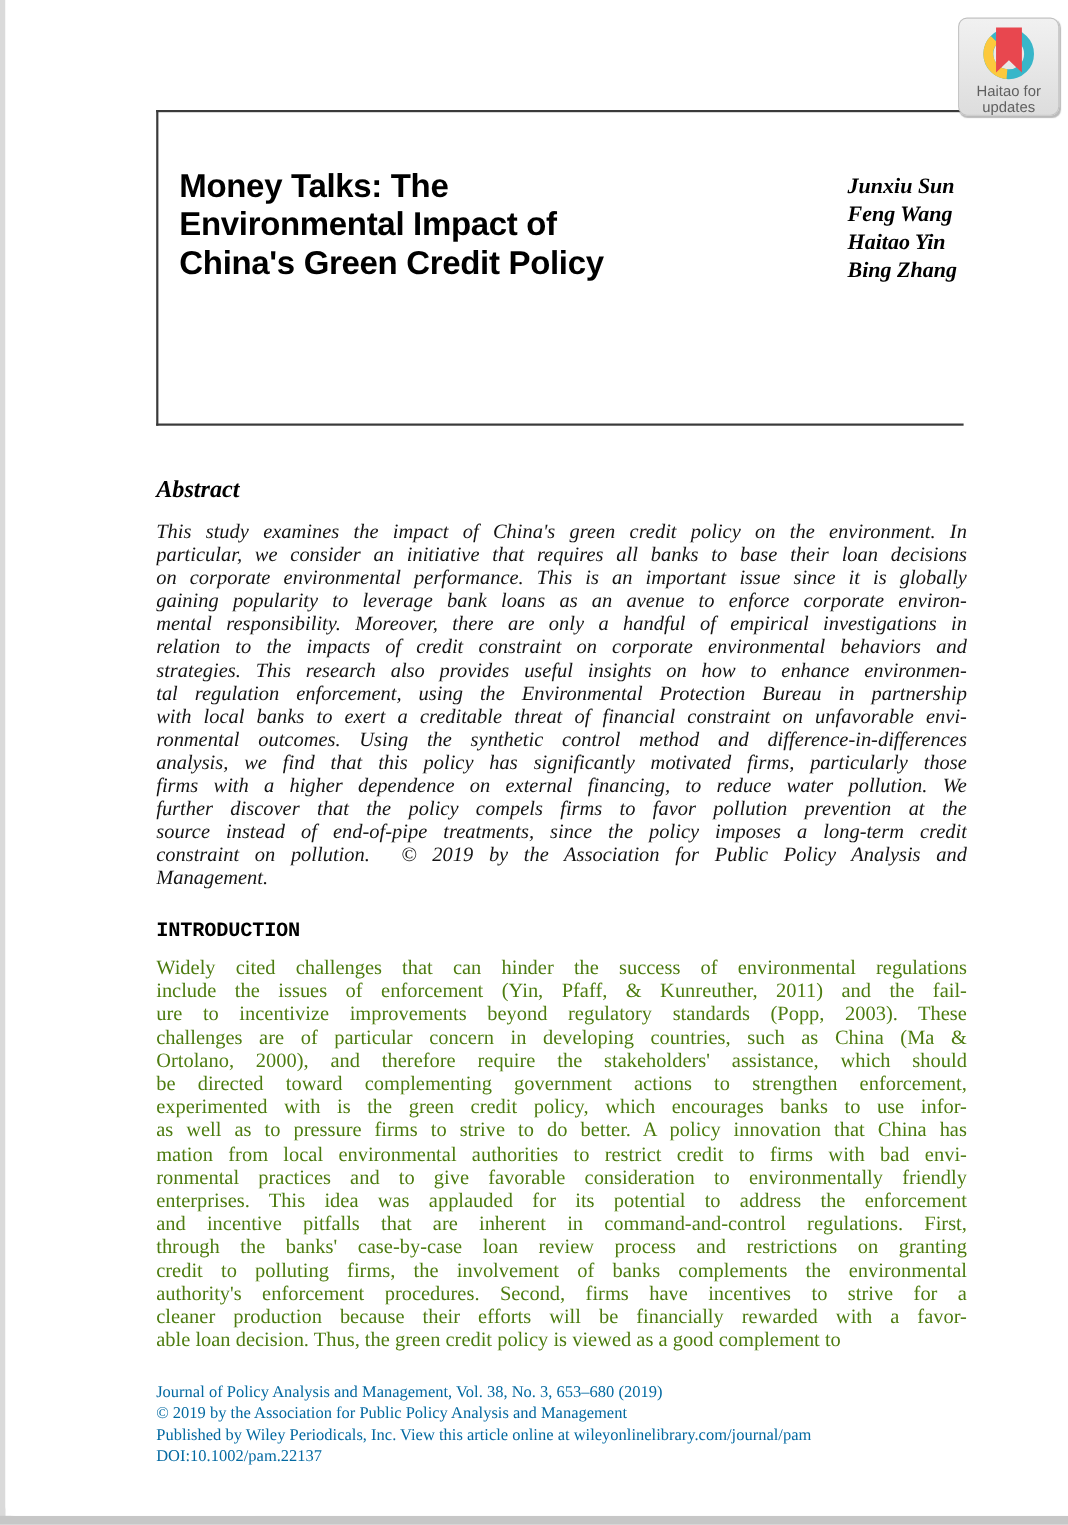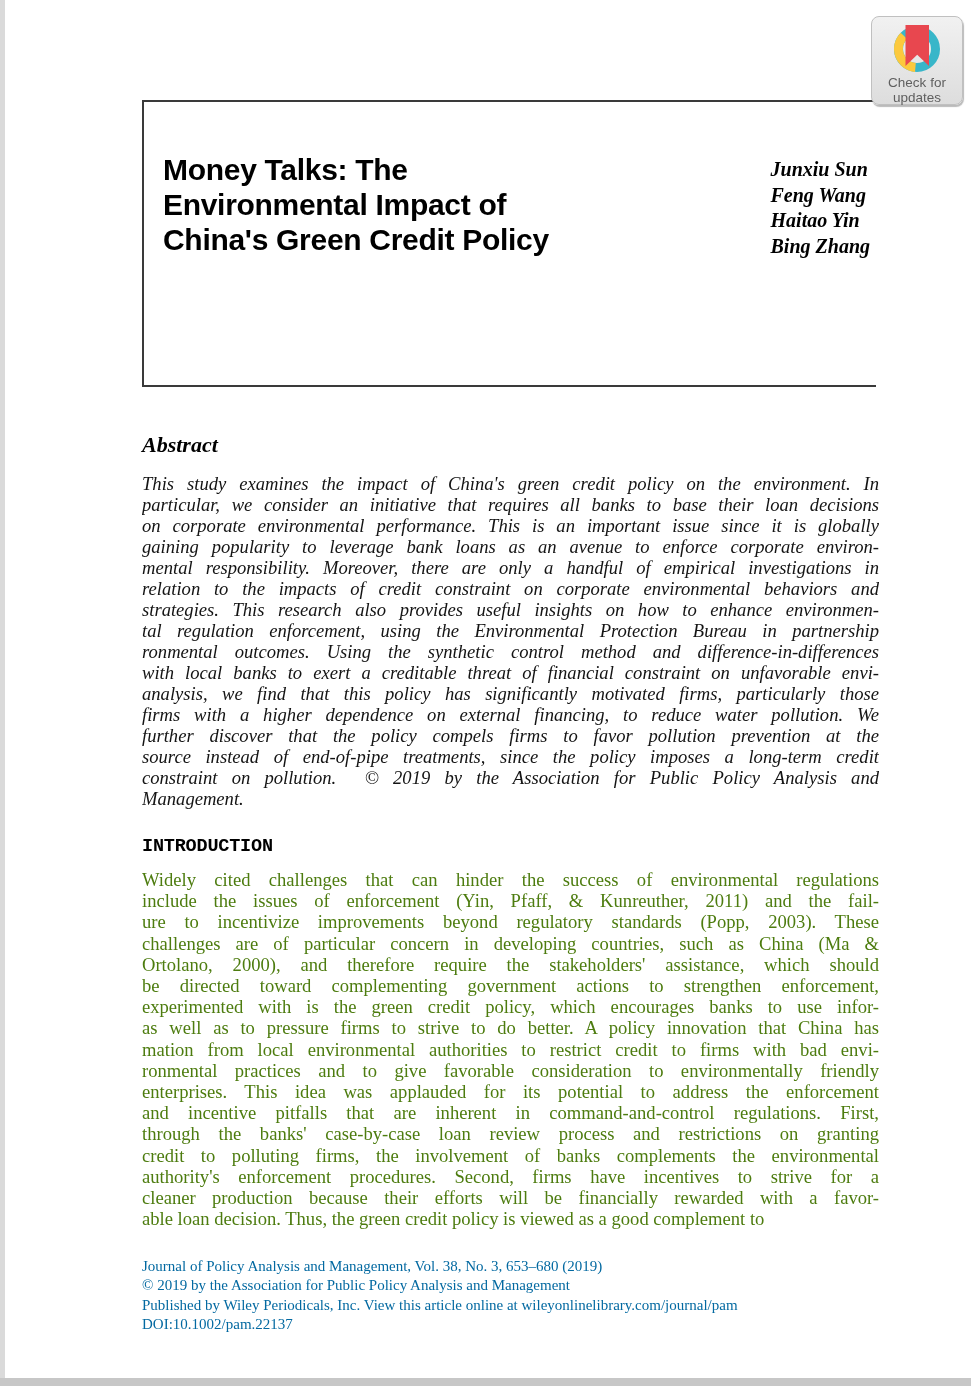--- a/index.html
+++ b/index.html
@@ -95,37 +95,37 @@
       <div class="tline">Haitao Yin</div>
       <div class="tline tline-last">Bing Zhang</div>
     </div>
 
   <div class="badge">
     <svg width="90" height="58" viewBox="0 0 90 58">
       <circle cx="45" cy="32" r="18.5" fill="none" stroke-width="9" stroke="#38b6c9"></circle>
       <path d="M31.9 18.9 A18.5 18.5 0 0 0 43.4 50.4" fill="none" stroke-width="9" stroke="#fcc93d"></path>
       <path d="M33.5 8 H 57 V 49 L 45.2 37.8 L 33.5 49 Z" fill="#e8474f"></path>
     </svg>
-    <div class="badge-text">Check for</div>
+    <div class="badge-text">Haitao for</div>
     <div class="badge-text">updates</div>
   </div>
 
   <div class="abstract-heading">Abstract</div>
 
   <div class="abstract-body just">
       <div class="tline">This study examines the impact of China's green credit policy on the environment. In</div>
       <div class="tline">particular, we consider an initiative that requires all banks to base their loan decisions</div>
       <div class="tline">on corporate environmental performance. This is an important issue since it is globally</div>
       <div class="tline">gaining popularity to leverage bank loans as an avenue to enforce corporate environ-</div>
       <div class="tline">mental responsibility. Moreover, there are only a handful of empirical investigations in</div>
       <div class="tline">relation to the impacts of credit constraint on corporate environmental behaviors and</div>
       <div class="tline">strategies. This research also provides useful insights on how to enhance environmen-</div>
       <div class="tline">tal regulation enforcement, using the Environmental Protection Bureau in partnership</div>
+      <div class="tline">with local banks to exert a creditable threat of financial constraint on unfavorable envi-</div>
       <div class="tline">ronmental outcomes. Using the synthetic control method and difference-in-differences</div>
-      <div class="tline">with local banks to exert a creditable threat of financial constraint on unfavorable envi-</div>
       <div class="tline">analysis, we find that this policy has significantly motivated firms, particularly those</div>
       <div class="tline">firms with a higher dependence on external financing, to reduce water pollution. We</div>
       <div class="tline">further discover that the policy compels firms to favor pollution prevention at the</div>
       <div class="tline">source instead of end-of-pipe treatments, since the policy imposes a long-term credit</div>
       <div class="tline">constraint on pollution.&nbsp; © 2019 by the Association for Public Policy Analysis and</div>
       <div class="tline tline-last">Management.</div>
     </div>
 
   <div class="intro-heading">INTRODUCTION</div>
 

